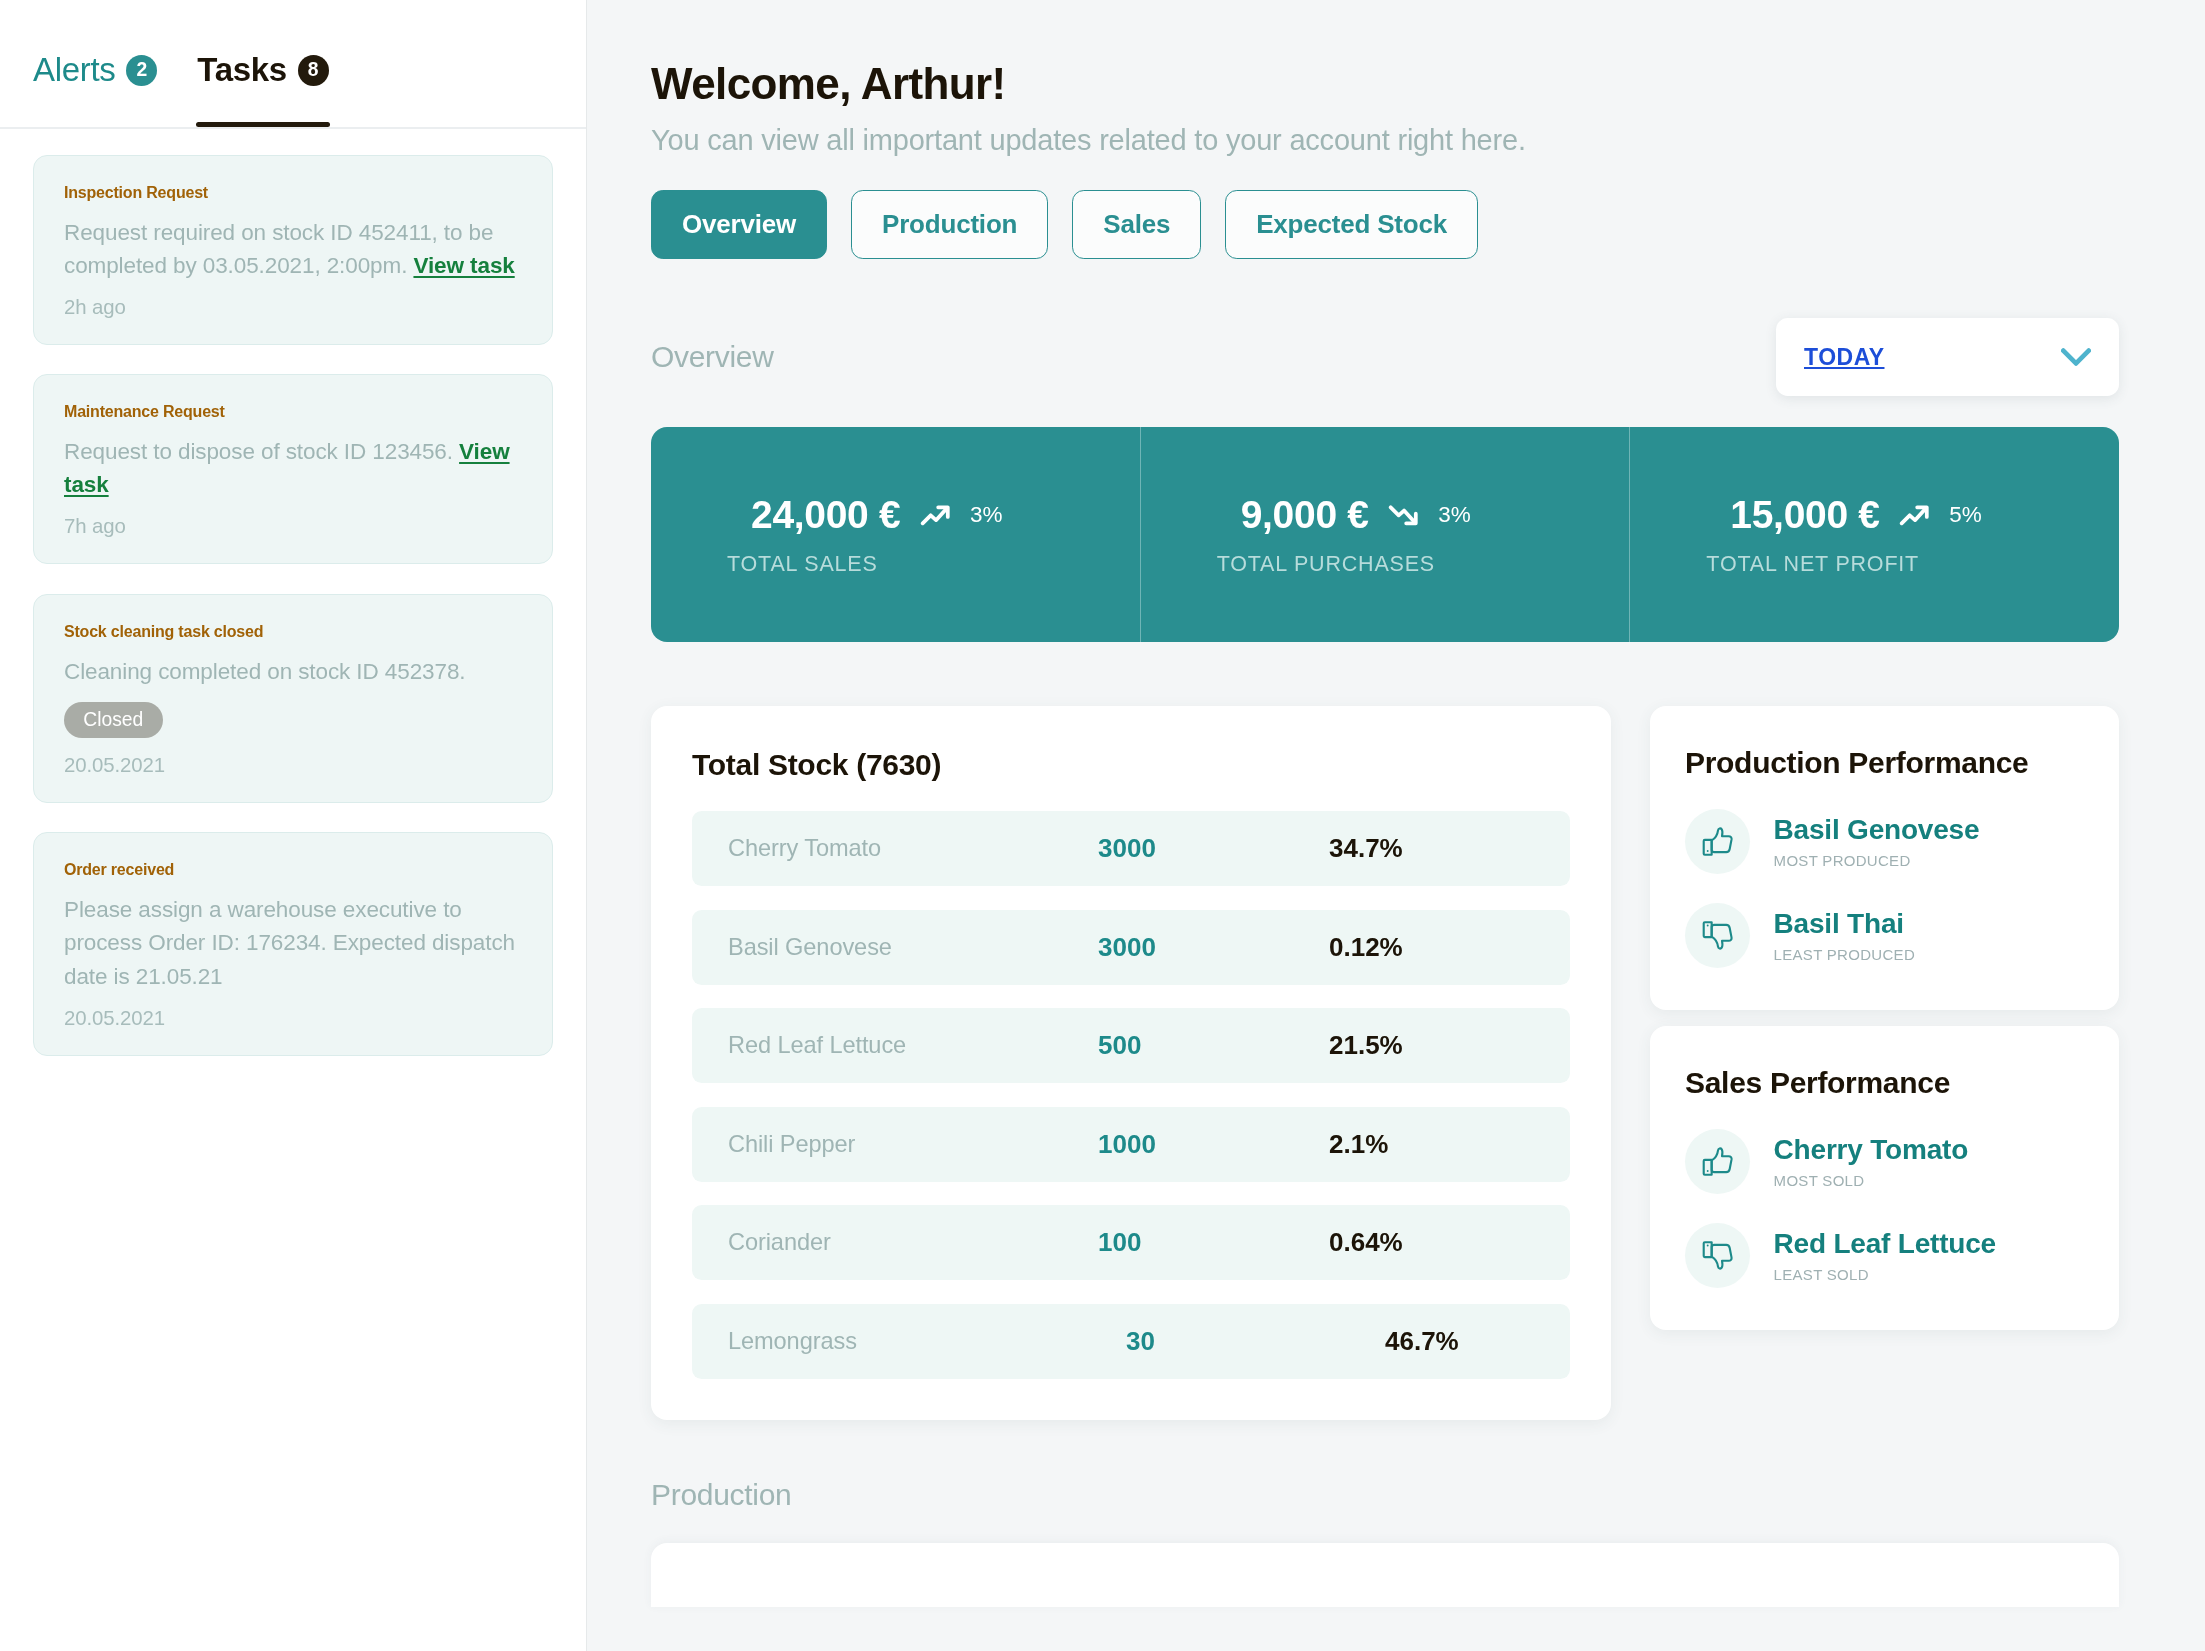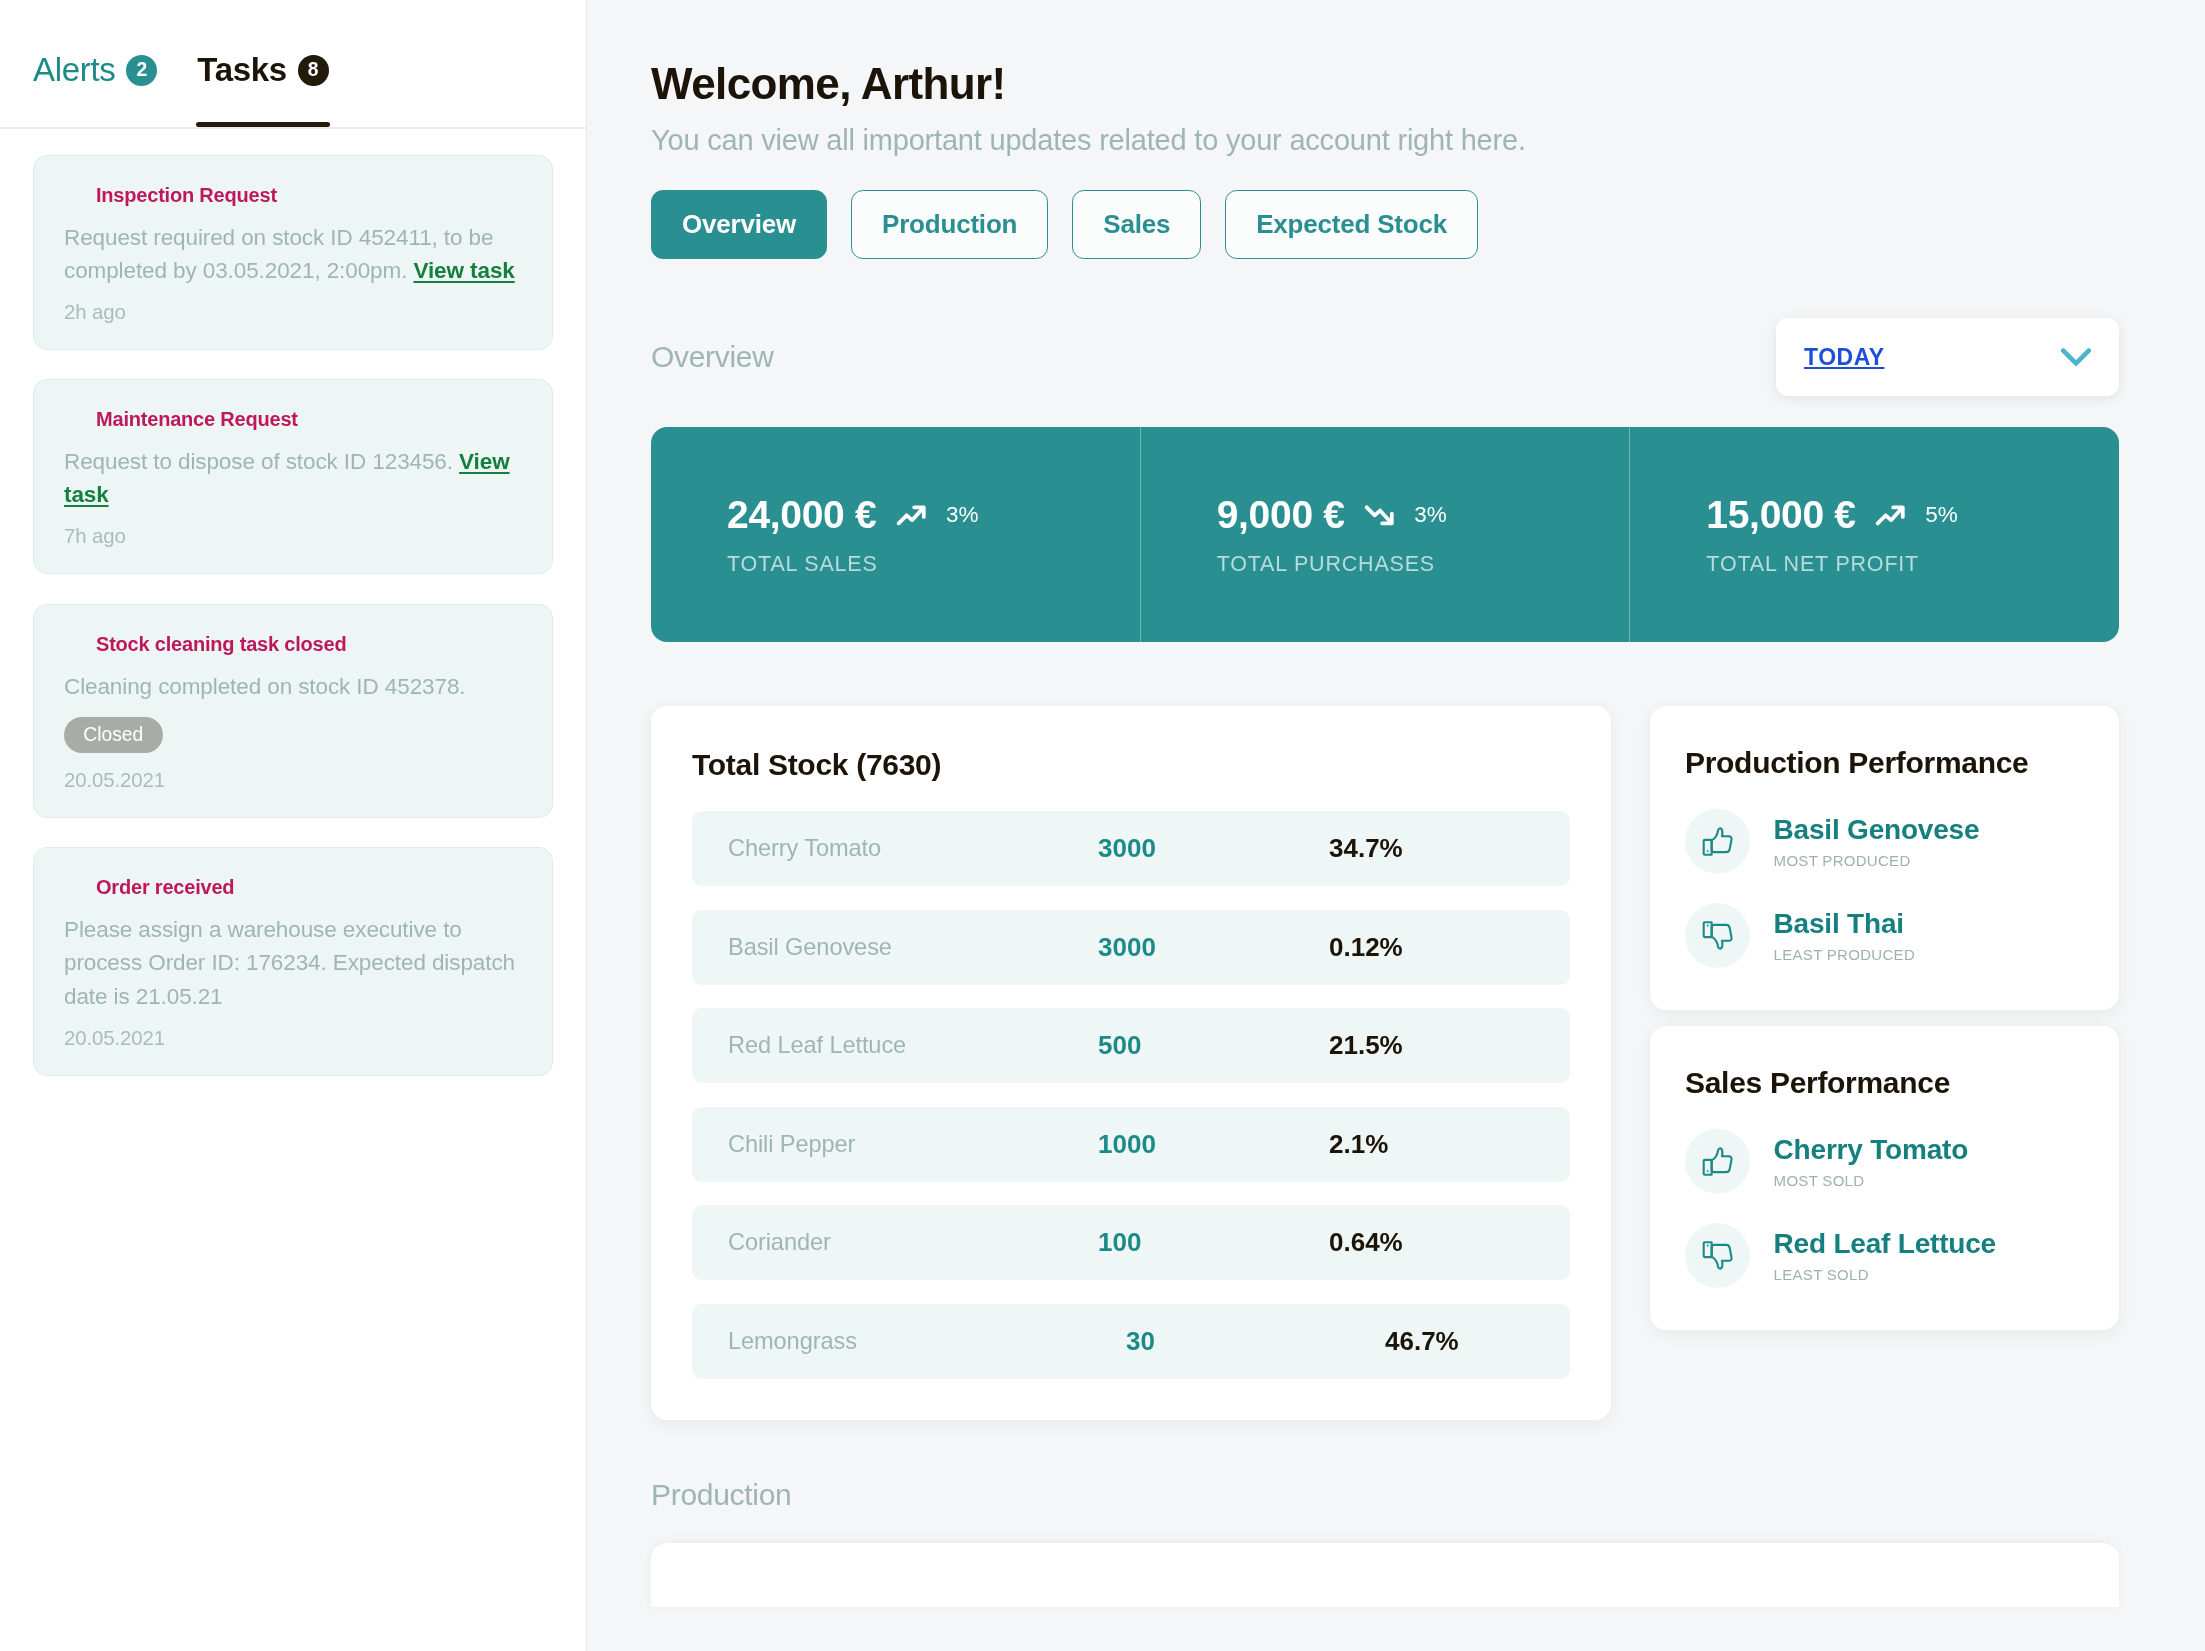--- a/index.html
+++ b/index.html
@@ -59,22 +59,22 @@
 
   .task-list { padding: 26px 33px 0 33px; }
   .task-card {
     background: #eef6f5;
     border: 1.1px solid #dbeceb;
     border-radius: 14px;
     padding: 28px 30px 25px 30px;
     margin-bottom: 29.5px;
   }
   .task-title {
-    font-size: 20px; font-weight: 600; color: #be185d;
-    letter-spacing: -0.2px; margin-bottom: 14px; margin-left: 32px;
+    font-size: 16px; font-weight: 600; color: #a16207;
+    letter-spacing: -0.2px; margin-bottom: 14px;
   }
   .task-body {
     font-size: 22.5px; line-height: 1.47; color: #9fb5b4;
     letter-spacing: -0.1px; margin-bottom: 14px;
   }
   .view-task {
     color: #15803d; font-weight: 700;
     text-decoration: underline; text-underline-offset: 3.2px;
     text-decoration-thickness: 2.1px; cursor: pointer;
   }
@@ -137,21 +137,21 @@
   .stat-banner {
     background: #2a8f91; border-radius: 16px;
     display: flex; height: 215px; margin-bottom: 64px;
   }
   .stat-cell {
     flex: 1 1 0; padding: 0 0 0 76px;
     display: flex; flex-direction: column; justify-content: center;
     position: relative;
   }
   .stat-cell + .stat-cell { border-left: 1.6px solid #6fb5b6; }
-  .stat-top { display: flex; align-items: center; gap: 19.3px; margin-bottom: 15px; }
+  .stat-top { display: flex; align-items: center; gap: 19.3px; margin-bottom: 15px; margin-left: 24px; }
   .stat-value { font-size: 39px; font-weight: 700; color: #ffffff; letter-spacing: -0.3px; }
   .stat-delta { font-size: 22.5px; color: #ffffff; font-weight: 500; }
   .trend-ico { width: 31px; height: 23.6px; }
   .stat-label { font-size: 21.5px; color: #b7dcdb; letter-spacing: 0.8px; font-weight: 500; }
 
   .cards-row { display: flex; gap: 39px; align-items: flex-start; }
   .card {
     background: #ffffff; border-radius: 16px;
     box-shadow: 0 3.2px 15px rgba(60,80,90,0.07);
   }

